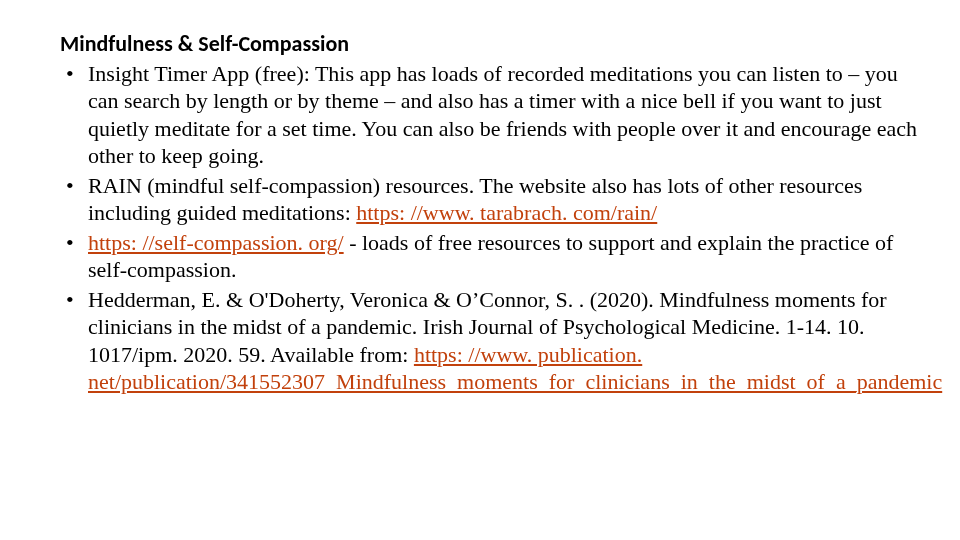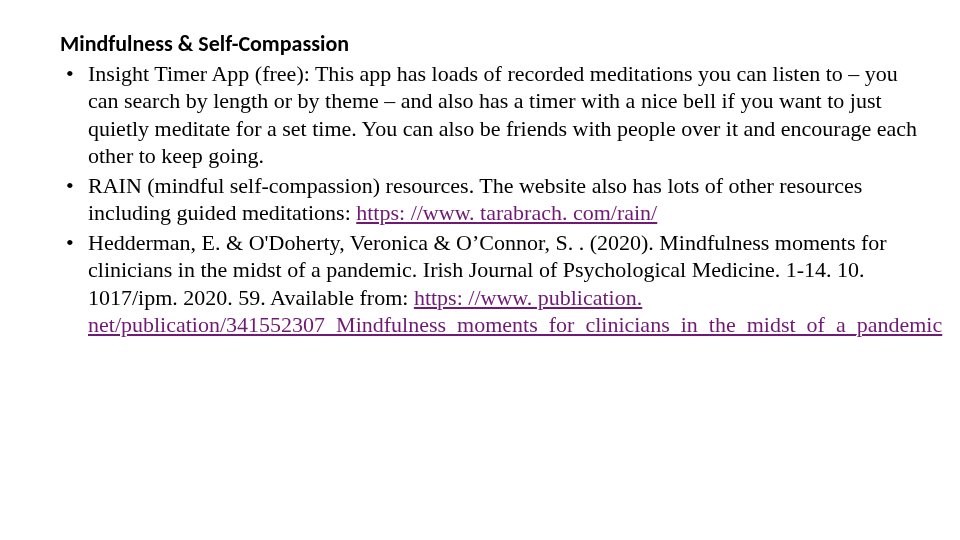--- a/index.html
+++ b/index.html
@@ -36,21 +36,21 @@
   }
   ul.bullets > li::before {
     content: "•";
     position: absolute;
     left: 6px;
     top: 0;
     font-size: 22px;
     line-height: 1.25;
   }
   a.link {
-    color: #701a75;
+    color: #c2410c;
     text-decoration: underline;
     cursor: pointer;
   }
 </style>
 </head>
 <body>
 
 <div class="slide">
 
   <div class="heading">Mindfulness &amp; Self-Compassion</div>
@@ -58,20 +58,23 @@
   <ul class="bullets">
 
     <li>
       <span>Insight Timer App (free): This app has loads of recorded meditations you can listen to – you can search by length or by theme – and also has a timer with a nice bell if you want to just quietly meditate for a set time.  You can also be friends with people over it and encourage each other to keep going.</span>
     </li>
 
     <li>
       <span>RAIN (mindful self-compassion) resources. The website also has lots of other resources including guided meditations: </span><a class="link">https: //www. tarabrach. com/rain/</a>
     </li>
 
+    <li>
+      <a class="link">https: //self-compassion. org/</a><span> - loads of free resources to support and explain the practice of self-compassion.</span>
+    </li>
 
     <li>
       <span>Hedderman, E. &amp; O'Doherty, Veronica &amp; O’Connor, S. . (2020). Mindfulness moments for clinicians in the midst of a pandemic. Irish Journal of Psychological Medicine. 1-14. 10. 1017/ipm. 2020. 59.  Available from: </span><a class="link">https: //www. publication. net/publication/341552307_Mindfulness_moments_for_clinicians_in_the_midst_of_a_pandemic</a>
     </li>
 
   </ul>
 
 </div>
 
 </body></html>

